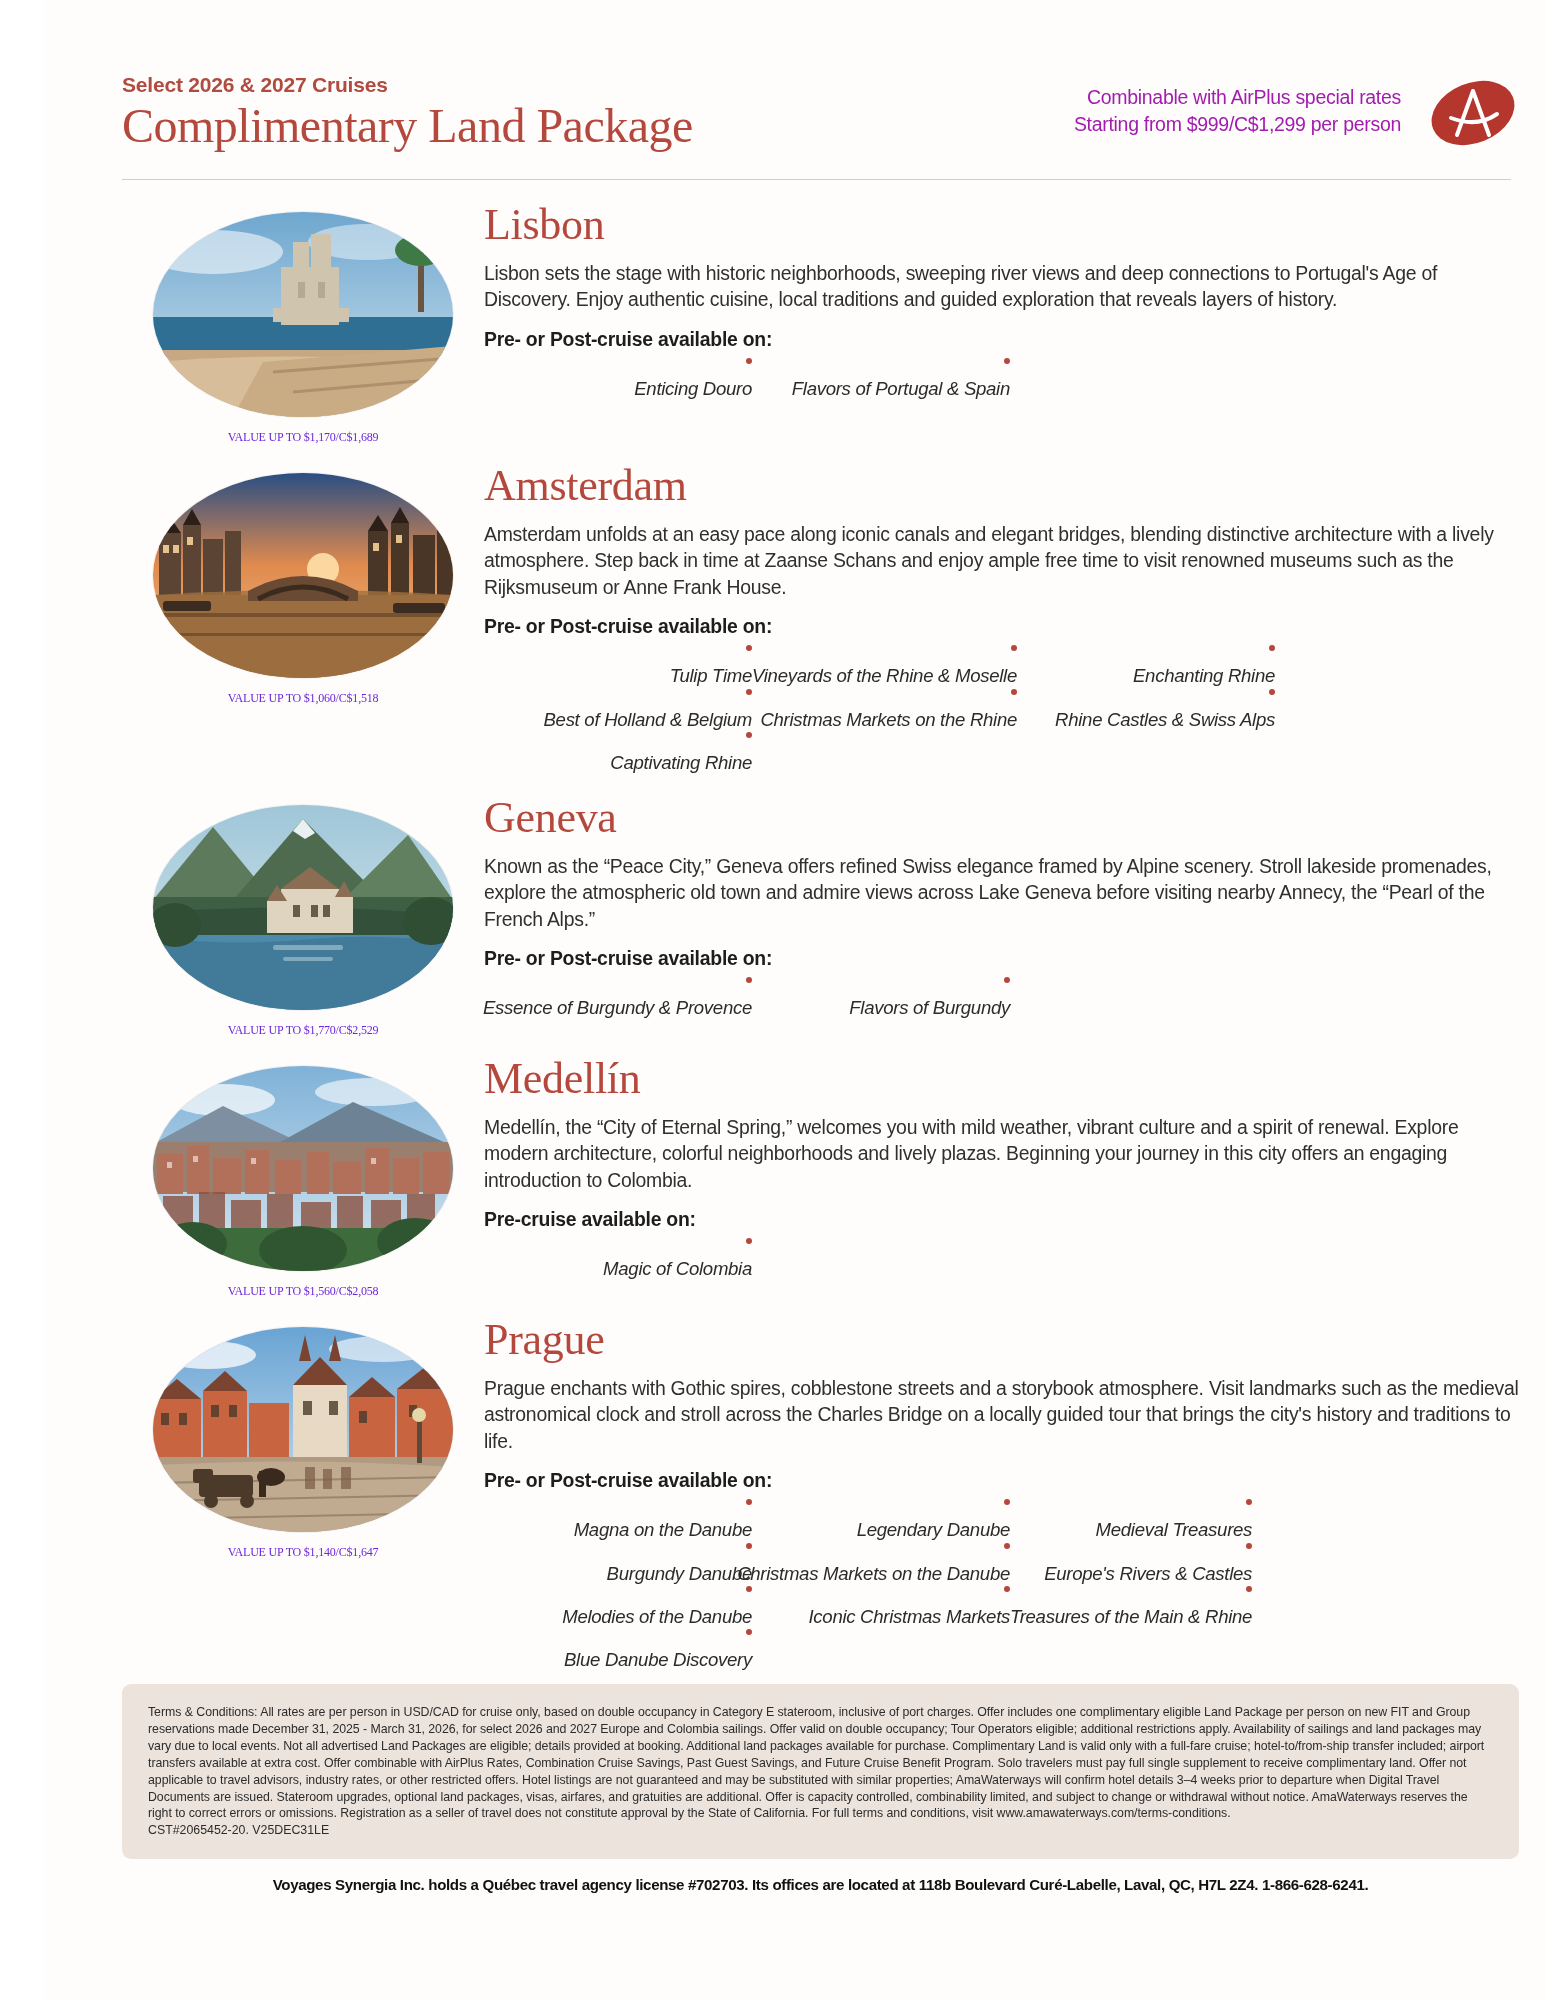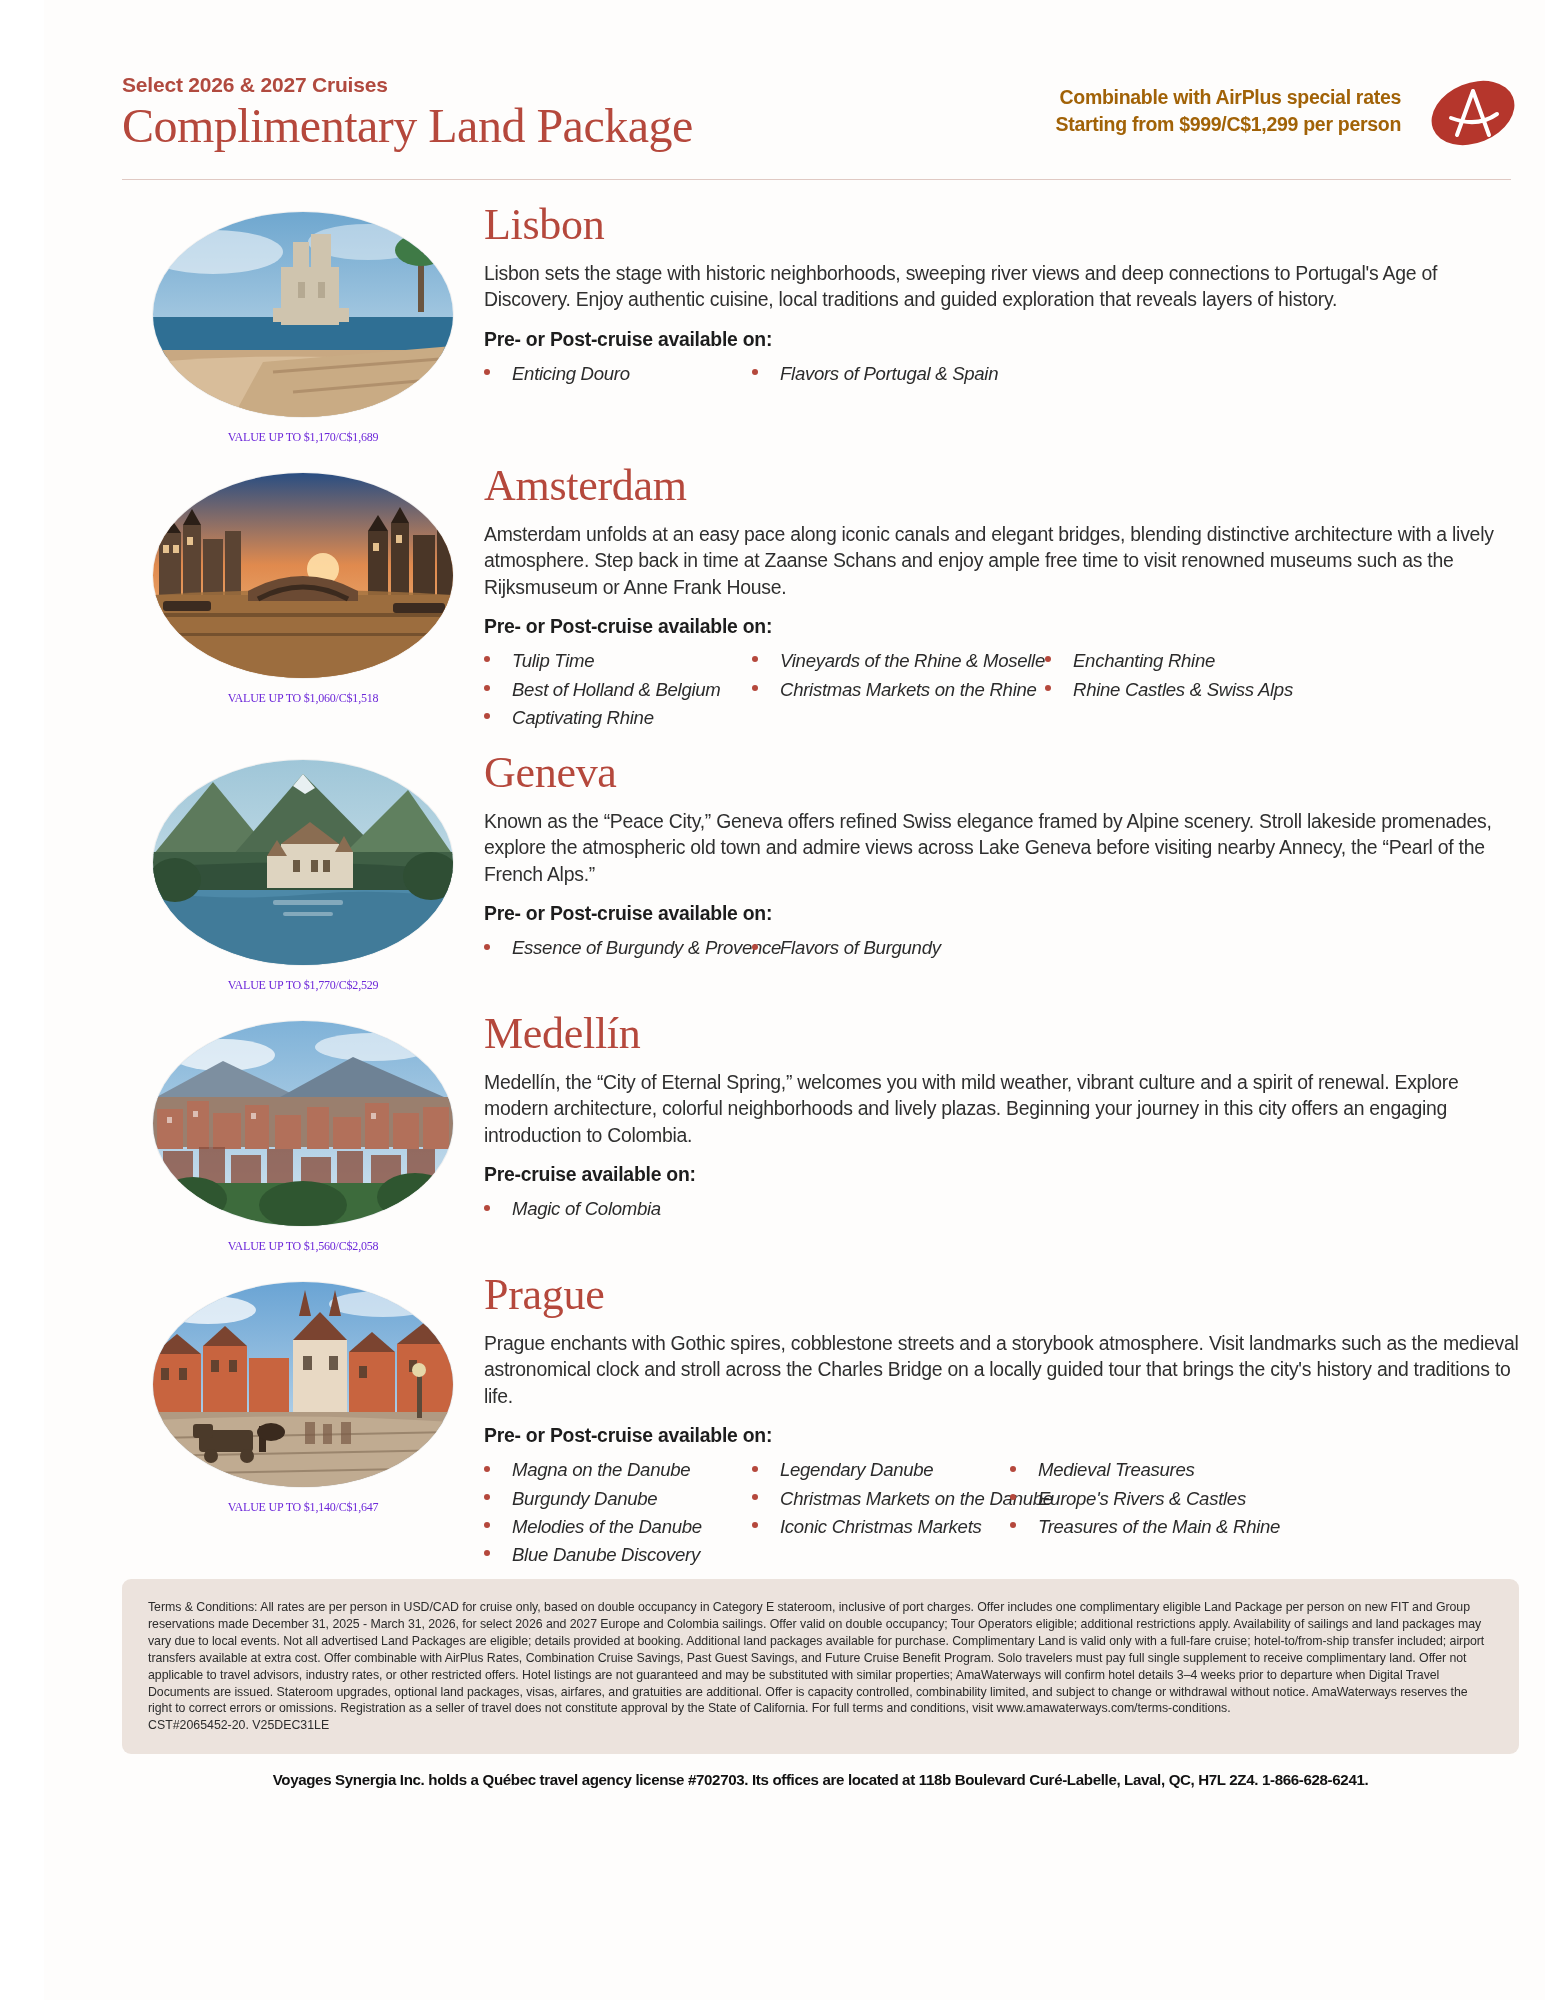--- a/index.html
+++ b/index.html
@@ -45,23 +45,23 @@
     font-weight: normal;
   }
   .header-right {
     display: flex;
     align-items: flex-start;
     gap: 26px;
     padding-top: 16px;
   }
   .promo-lines {
     text-align: right;
-    color: #a16207;
+    color: #a21caf;
     font-size: 19.5px;
-    font-weight: bold;
+    font-weight: normal;
     line-height: 1.38;
     letter-spacing: -0.3px;
     padding-top: 6px;
   }
   .logo {
     width: 92px;
     height: 70px;
     flex: none;
   }
   .rule {
@@ -134,22 +134,23 @@
   }
   .cruise-col { display: flex; flex-direction: column; }
   .cruise-item {
     font-size: 18.6px;
     font-style: italic;
     color: #2b2b2b;
     line-height: 1.52;
     letter-spacing: -0.3px;
     white-space: nowrap;
     display: flex;
-    align-items: center;
-    gap: 22px;
+    align-items: flex-end;
+    gap: 9px;
+    flex-direction: column;
   }
   .bullet {
     width: 6px; height: 6px;
     border-radius: 50%;
     background: #b5483c;
     flex: none;
     position: relative;
     top: -2px;
   }
 

